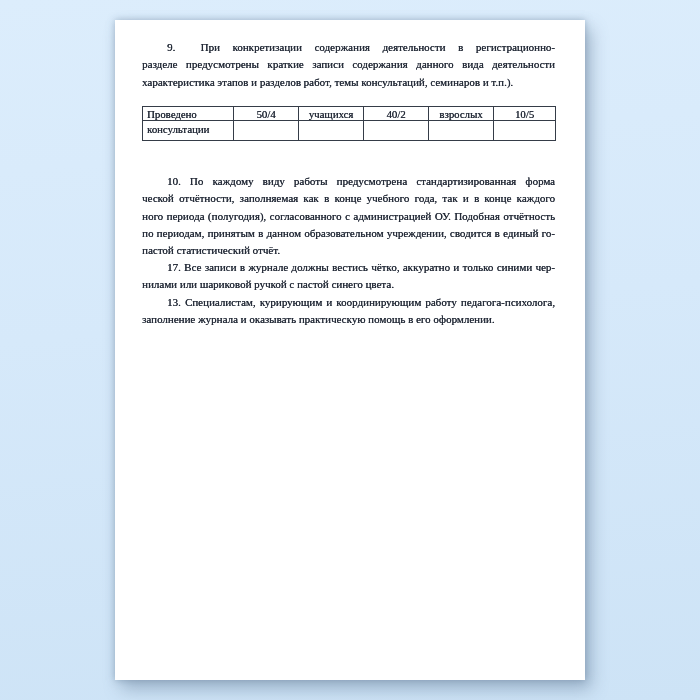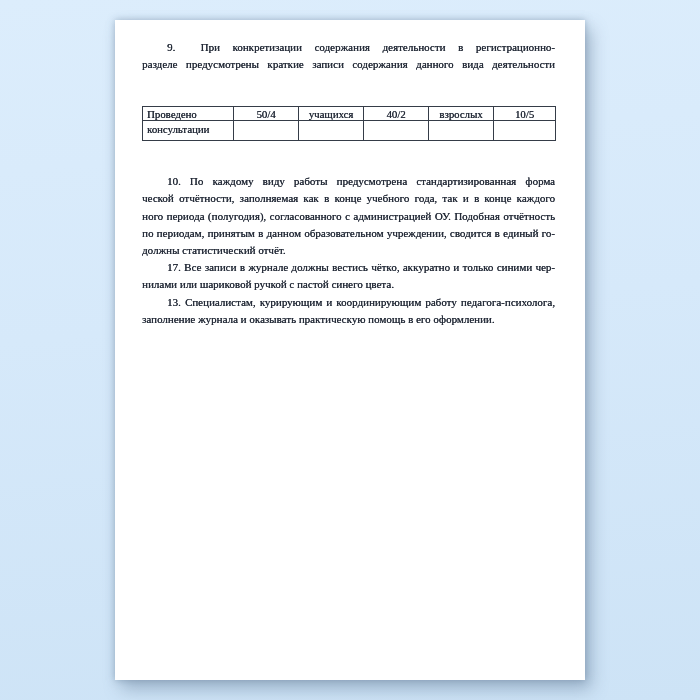--- a/index.html
+++ b/index.html
@@ -82,20 +82,21 @@
 </style>
 </head>
 <body>
 
 <div id="stage">
   <div id="page">
 
     <div class="para p9">
         <div class="line first">9.&nbsp; При конкретизации содержания деятельности в регистрационно-содержательном</div>
         <div class="line">разделе предусмотрены краткие записи содержания данного вида деятельности (краткая</div>
+        <div class="line last">характеристика этапов и разделов работ, темы консультаций, семинаров и т.п.).</div>
       </div>
 
     <div id="tablewrap">
       <table class="stats">
         <colgroup>
           <col class="c0">
             <col class="c1">
             <col class="c2">
           <col class="c3">
             <col class="c4">
@@ -122,21 +123,21 @@
             </tr>
           </tbody>
       </table>
     </div>
 
     <div class="para p10">
         <div class="line first">10. По каждому виду работы предусмотрена стандартизированная форма статисти-</div>
         <div class="line">ческой отчётности, заполняемая как в конце учебного года, так и в конце каждого отчёт-</div>
         <div class="line">ного периода (полугодия), согласованного с администрацией ОУ. Подобная отчётность</div>
         <div class="line">по периодам, принятым в данном образовательном учреждении, сводится в единый го-</div>
-        <div class="line last">должны статистический отчёт.</div>
+        <div class="line last">пастой статистический отчёт.</div>
       </div>
 
     <div class="para p12">
         <div class="line first">17. Все записи в журнале должны вестись чётко, аккуратно и только синими чер-</div>
         <div class="line last">нилами или шариковой ручкой с пастой синего цвета.</div>
       </div>
 
     <div class="para p13">
         <div class="line first">13. Специалистам, курирующим и координирующим работу педагога-психолога,</div>
         <div class="line last">заполнение журнала и оказывать практическую помощь в его оформлении.</div>

